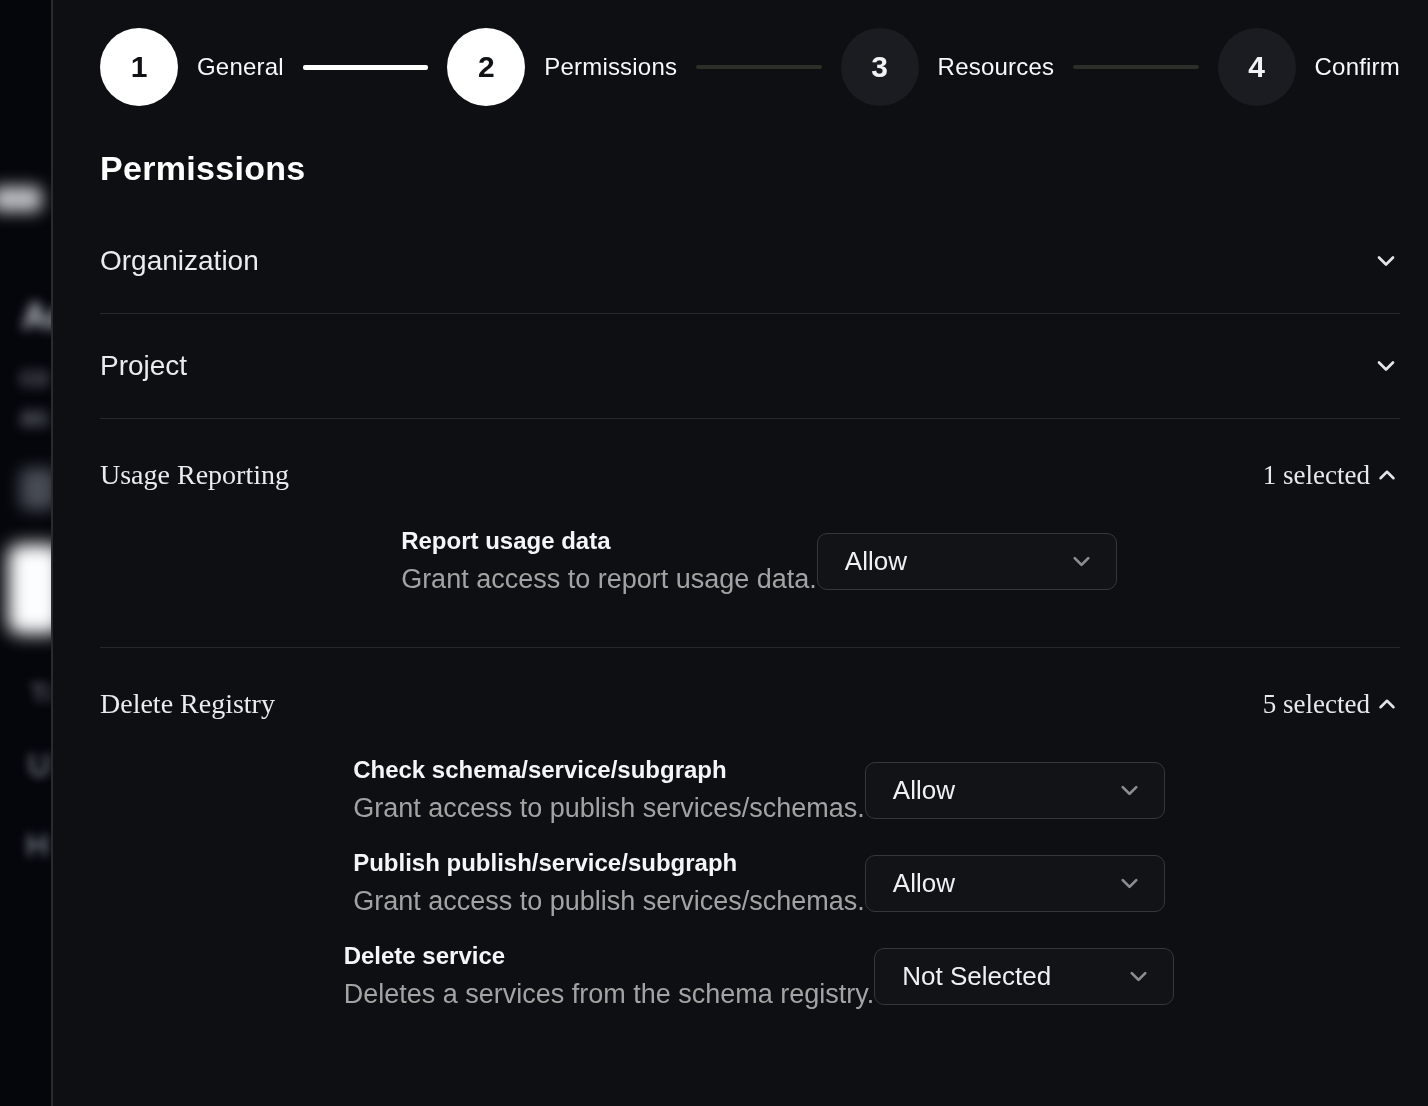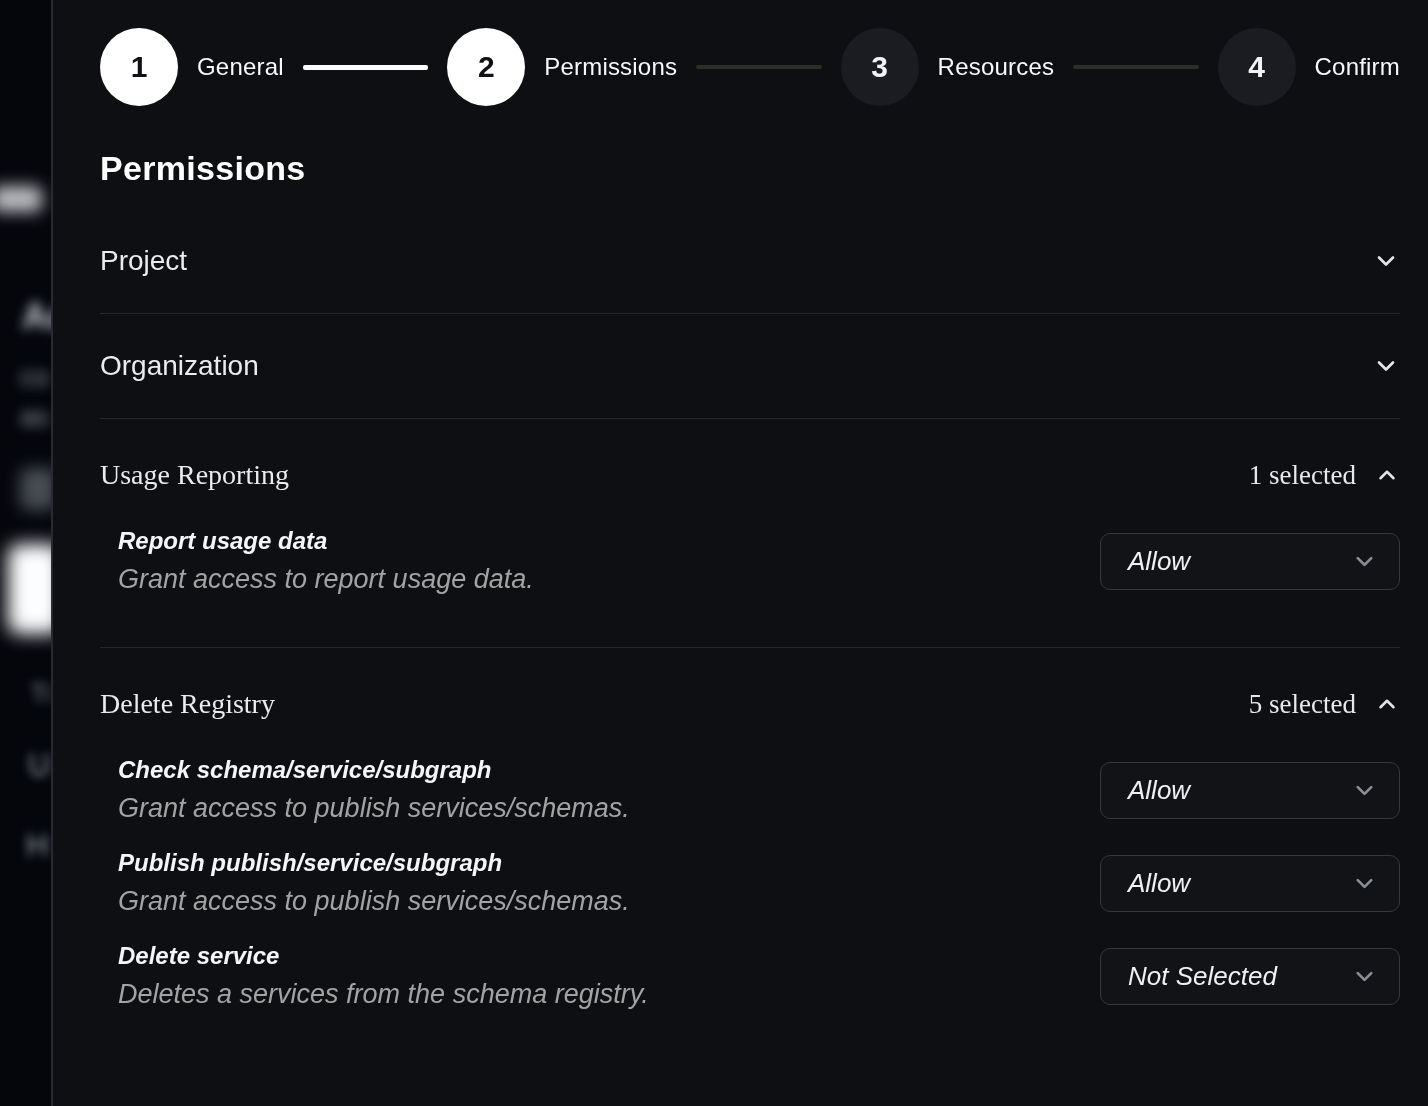--- a/index.html
+++ b/index.html
@@ -68,31 +68,31 @@
     padding: 36px 0; border-bottom: 1px solid #26272b; cursor: pointer;
   }
   .section-title { font-size: 28px; color: #e9ebee; }
   .chev-light { color: #e2e4e8; display: flex; }
   .chev-dim   { color: #8a8d93; display: flex; }
 
   .section-header {
     display: flex; align-items: center; justify-content: space-between;
     padding: 40px 0 27px; cursor: pointer; font-family: Liberation Serif, serif;
   }
-  .header-right { display: flex; align-items: center; gap: 18px; }
+  .header-right { display: flex; align-items: center; gap: 4px; }
   .selected-count { font-size: 27px; color: #e6e8ec; }
 
   .perm-list {
     display: flex; flex-direction: column; gap: 25px;
     padding: 9px 0 52px 18px;
     border-bottom: 1px solid #26272b;
   }
   .perm-list.last { border-bottom: none; padding-bottom: 28px; }
 
-  .perm-row { display: flex; align-items: center; justify-content: space-between; font-style: italic; }
+  .perm-row { display: flex; align-items: center; justify-content: center; }
   .perm-title { font-size: 24px; font-weight: 700; color: #f4f5f7; margin-bottom: 9px; }
   .perm-desc  { font-size: 27px; color: #a3a3a3; }
 
   .perm-select {
     width: 300px; height: 57px; flex: 0 0 300px;
     background: #121317;
     border: 1px solid #36373c; border-radius: 10px;
     display: flex; align-items: center; justify-content: space-between;
     padding: 0 21px 0 27px;
     cursor: pointer;
@@ -136,30 +136,30 @@
       <div class="step-circle todo-circle">4</div>
       <div class="step-label">Confirm</div>
     </div>
   </div>
 
   <h1 class="page-title">Permissions</h1>
 
   <div class="sections">
 
     <div class="section-row">
-      <span class="section-title">Project</span>
+      <span class="section-title">Organization</span>
       <span class="chev-light">
         <svg width="28" height="28" viewBox="0 0 24 24" fill="none" stroke="currentColor" stroke-width="2.3" stroke-linecap="round" stroke-linejoin="round">
             <polyline points="6 9 12 15 18 9"></polyline>
           </svg>
       </span>
     </div>
 
     <div class="section-row">
-      <span class="section-title">Organization</span>
+      <span class="section-title">Project</span>
       <span class="chev-light">
         <svg width="28" height="28" viewBox="0 0 24 24" fill="none" stroke="currentColor" stroke-width="2.3" stroke-linecap="round" stroke-linejoin="round">
             <polyline points="6 9 12 15 18 9"></polyline>
           </svg>
       </span>
     </div>
 
     <div class="section-header">
       <span class="section-title">Usage Reporting</span>
       <span class="header-right">

